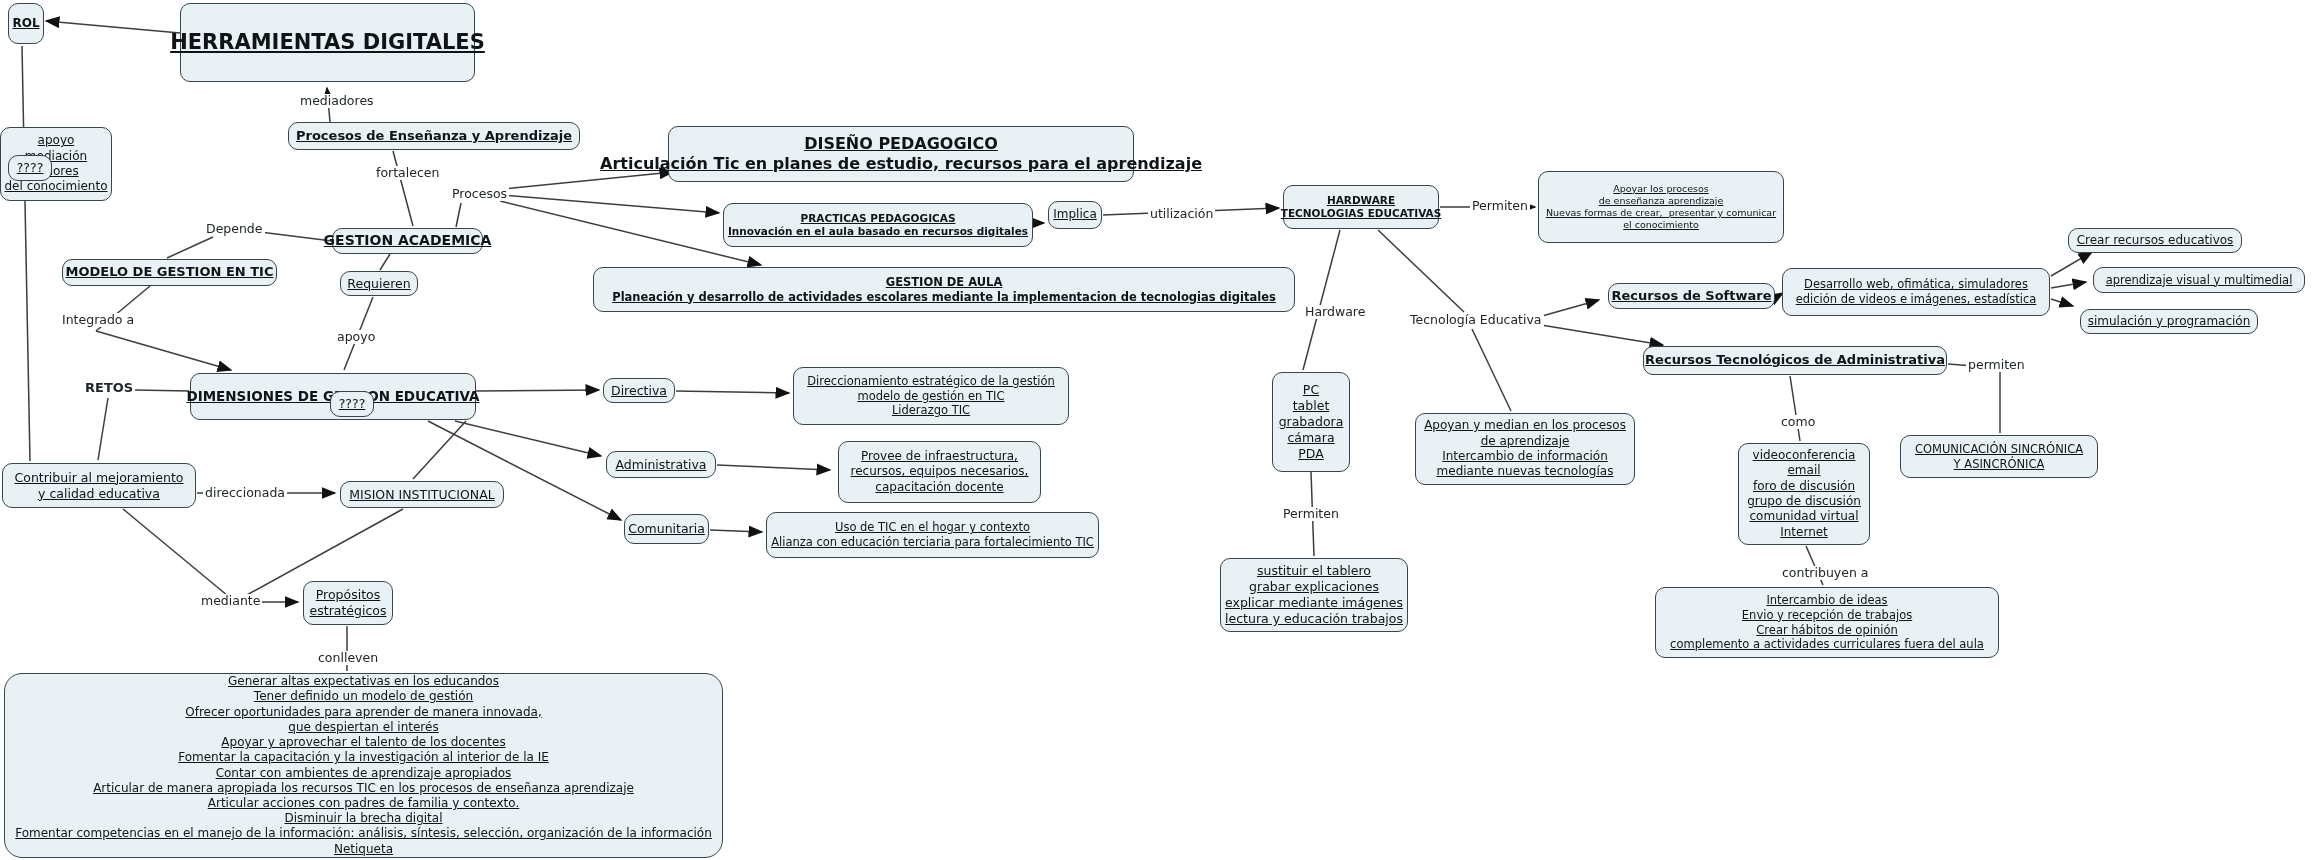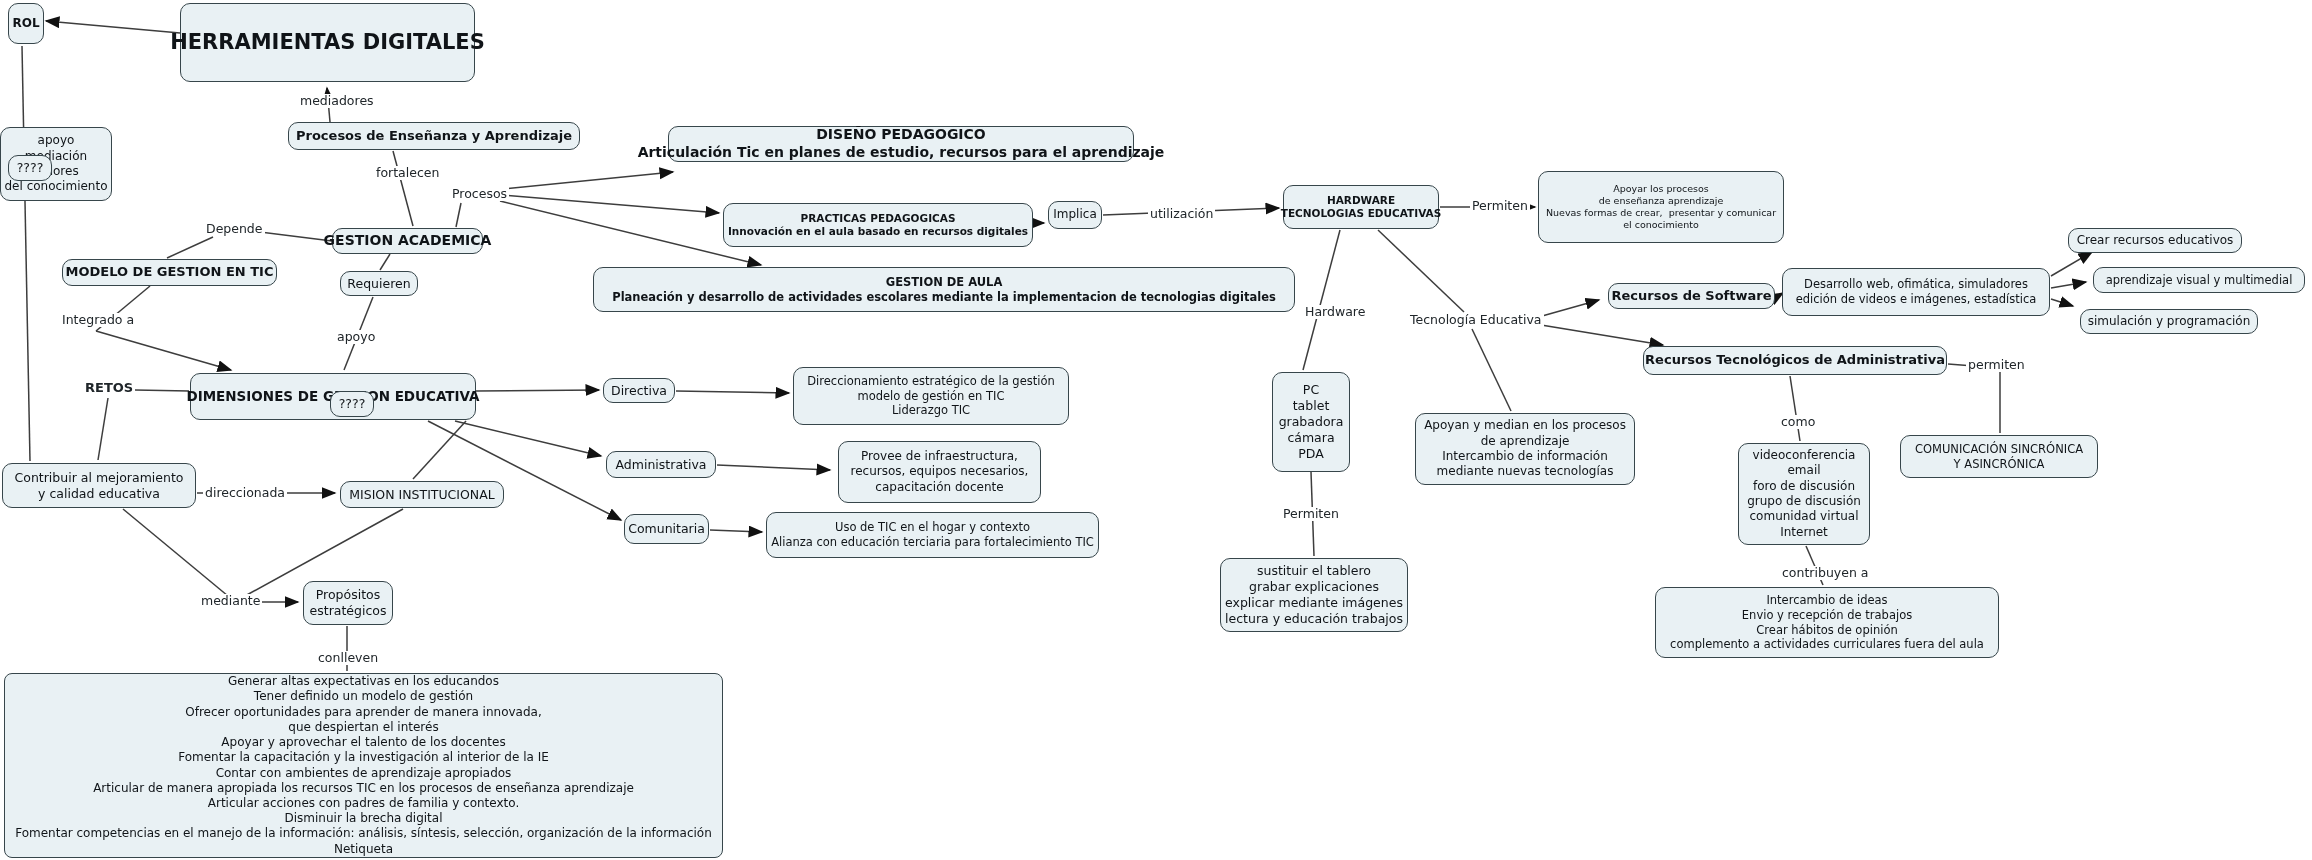--- a/index.html
+++ b/index.html
@@ -1,22 +1,22 @@
 <!DOCTYPE html>
 <html><head>
 <meta charset="utf-8">
 <style>
   html,body{margin:0;padding:0;background:#fff;}
   #canvas{position:relative;width:2312px;height:860px;background:#ffffff;
           font-family:"DejaVu Sans","Liberation Sans",sans-serif;color:#111;overflow:hidden;}
   #wires{position:absolute;left:0;top:0;z-index:1;}
   .node{position:absolute;z-index:2;display:flex;align-items:center;justify-content:center;
         text-align:center;white-space:pre;background:#e9f1f4;border:1.6px solid #37464b;
-        border-radius:10px;box-sizing:border-box;padding:2px 9px;line-height:1.28;color:#101418;}
-  .node.sq{border-radius:8px;}
+        border-radius:10px;box-sizing:border-box;padding:2px 9px;line-height:1.28;color:#101418;text-decoration:underline;}
+  .node.sq{border-radius:18px;}
   .b{font-weight:bold;}
   .q{z-index:3;}
   .lbl{position:absolute;z-index:2;background:#ffffff;padding:0 2px;line-height:1.15;
        font-size:12.5px;color:#20262a;white-space:pre;}
 </style>
 </head>
 <body>
 
 <div id="canvas">
 
@@ -76,21 +76,21 @@
   </svg>
 
   <div class="node b" style="left:8px;top:3px;width:36px;height:41px;font-size:12px">ROL</div>
   <div class="node b" style="left:180px;top:3px;width:295px;height:79px;font-size:21px">HERRAMIENTAS DIGITALES</div>
   <div class="node" style="left:0px;top:127px;width:112px;height:74px;font-size:12px">apoyo
 mediación
 tadores
 del conocimiento</div>
   <div class="node q" style="left:8px;top:155px;width:44px;height:26px;font-size:12.5px">????</div>
   <div class="node b" style="left:288px;top:122px;width:292px;height:28px;font-size:13px">Procesos de Enseñanza y Aprendizaje</div>
-  <div class="node b" style="left:668px;top:126px;width:466px;height:36px;font-size:14px">DISEÑO PEDAGOGICO
+  <div class="node b" style="left:668px;top:126px;width:466px;height:56px;font-size:16px">DISEÑO PEDAGOGICO
 Articulación Tic en planes de estudio, recursos para el aprendizaje</div>
   <div class="node b" style="left:723px;top:203px;width:310px;height:44px;font-size:10.5px">PRACTICAS PEDAGOGICAS
 Innovación en el aula basado en recursos digitales</div>
   <div class="node" style="left:1048px;top:201px;width:54px;height:28px;font-size:12px">Implica</div>
   <div class="node b" style="left:1283px;top:185px;width:156px;height:44px;font-size:10.5px">HARDWARE
 TECNOLOGIAS EDUCATIVAS</div>
   <div class="node" style="left:1538px;top:171px;width:246px;height:72px;font-size:9.5px">Apoyar los procesos
 de enseñanza aprendizaje
 Nuevas formas de crear,  presentar y comunicar
 el conocimiento</div>

